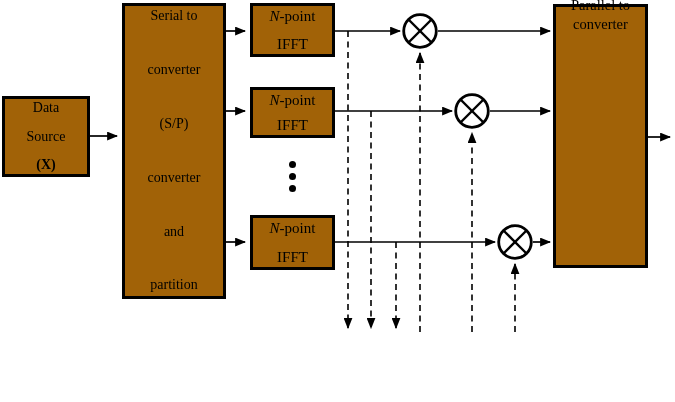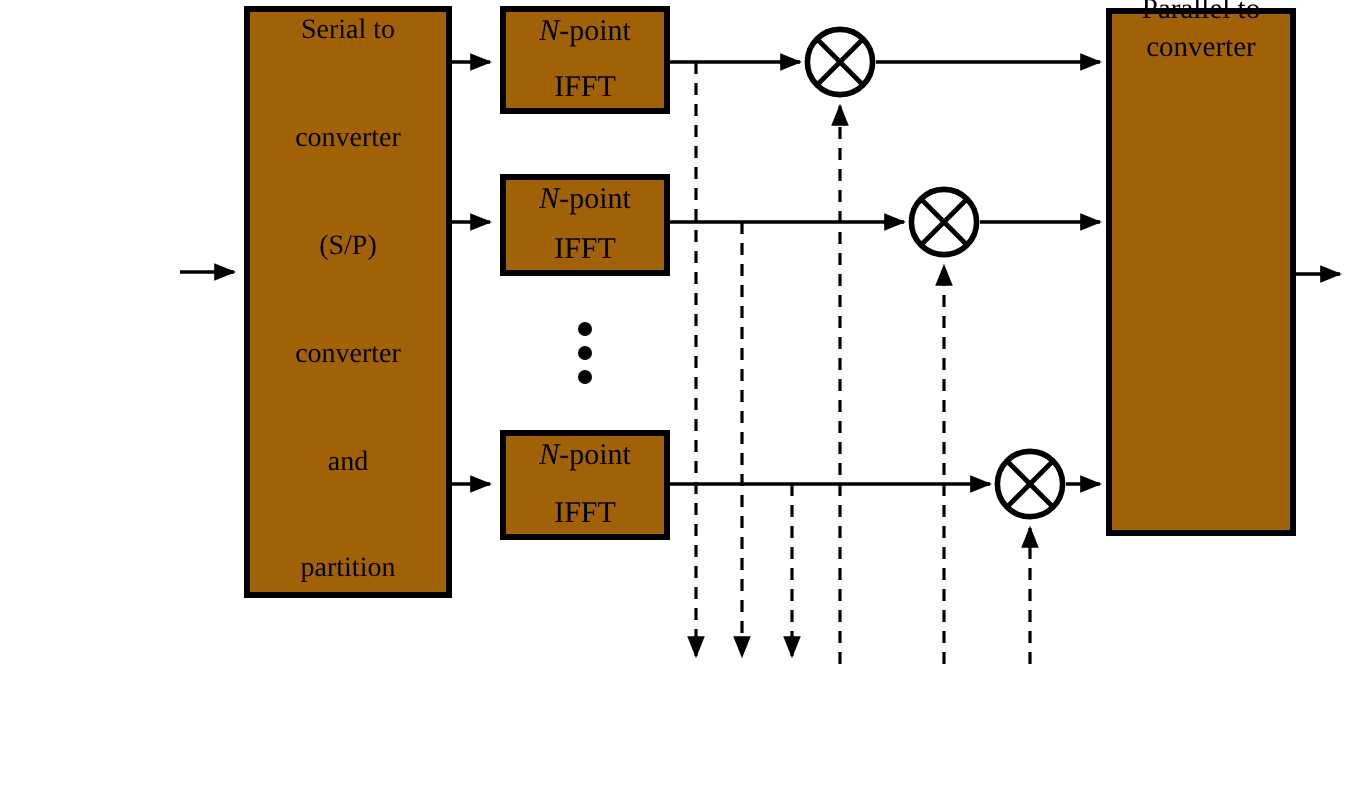--- a/index.html
+++ b/index.html
@@ -72,20 +72,25 @@
       <line x1="348" y1="31" x2="348" y2="328" marker-end="url(#ah)"></line>
       <line x1="371" y1="111" x2="371" y2="328" marker-end="url(#ah)"></line>
       <line x1="396" y1="242" x2="396" y2="328" marker-end="url(#ah)"></line>
 
       <line x1="420" y1="332" x2="420" y2="53" marker-end="url(#ah)"></line>
       <line x1="472" y1="332" x2="472" y2="133" marker-end="url(#ah)"></line>
       <line x1="515" y1="332" x2="515" y2="264" marker-end="url(#ah)"></line>
     </g>
   </svg>
 
+  <div class="box ds">
+    <span class="line">Data</span>
+    <span class="line">Source</span>
+    <span class="line bold">(X)</span>
+  </div>
 
   <div class="box sp">
     <span class="line">Serial to</span>
     <span class="line">converter</span>
     <span class="line">(S/P)</span>
     <span class="line">converter</span>
     <span class="line">and</span>
     <span class="line">partition</span>
   </div>
 

